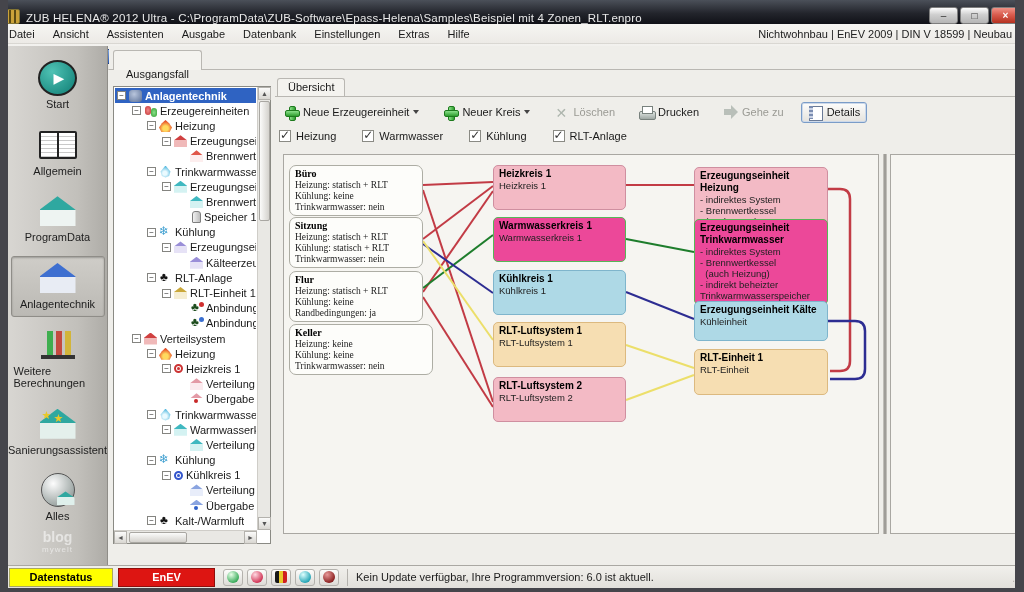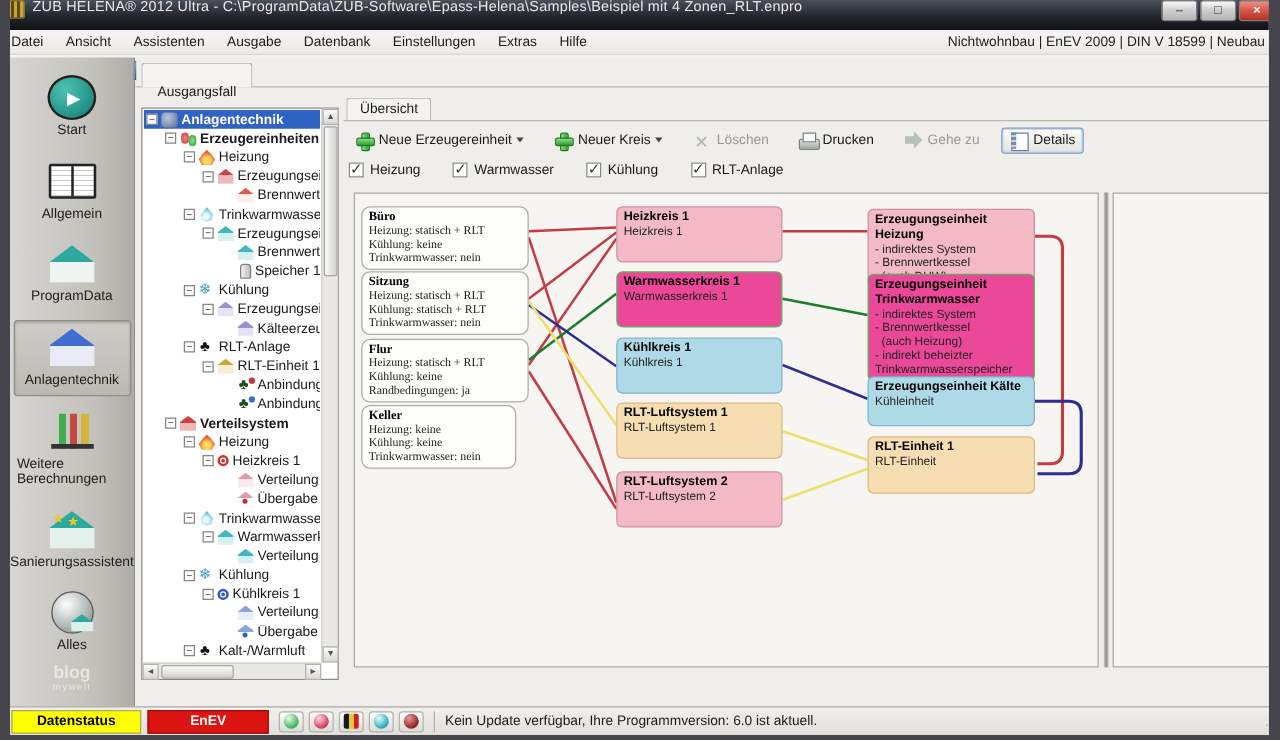--- a/index.html
+++ b/index.html
@@ -2,21 +2,21 @@
 <html><head>
 <meta charset="utf-8">
 <style>
   html,body{margin:0;padding:0;background:#9a9a9a;}
   *{box-sizing:border-box;}
   .frame{position:relative;width:1024px;height:592px;background:#efeeea;
          font-family:"Liberation Sans","DejaVu Sans",sans-serif;font-size:11px;color:#1a1a1a;
          border-left:8px solid #45454b;border-right:9px solid #45454b;border-bottom:4px solid #45454b;overflow:hidden;}
   
   .titlebar{position:absolute;left:-8px;top:0;width:1024px;height:24px;
-            background:linear-gradient(#4b5059,#23252c 55%,#101117);display:flex;align-items:flex-start;color:#e9e9e9;}
+            background:linear-gradient(#4b5059,#23252c 55%,#101117);display:flex;align-items:flex-end;color:#e9e9e9;}
   .appicon{width:15px;height:15px;margin:0 6px 0 5px;border-radius:2px;
            background:repeating-linear-gradient(90deg,#caa23a 0 3px,#5a4a14 3px 5px);border:1px solid #827433;}
   .title-text{font-size:11.5px;letter-spacing:.2px;white-space:nowrap;overflow:hidden;flex:1;}
   .winbtns{display:flex;gap:2px;margin-right:4px;}
   .wbtn{width:29px;height:17px;border:1px solid #7e7e7e;border-radius:3px;display:flex;align-items:center;justify-content:center;
         background:linear-gradient(#fdfdfd,#cfcfcf 45%,#b5b5b5);color:#333;font-size:10px;line-height:1;}
   .wbtn.close{background:linear-gradient(#f09286,#d95c4e 45%,#b5311f);color:#fff;font-weight:bold;}
   
   .menubar{position:absolute;left:-8px;top:24px;width:1024px;height:20px;background:linear-gradient(#f6f5f2,#eceae6);
            display:flex;align-items:center;border-bottom:1px solid #d9d7d2;}
@@ -86,21 +86,21 @@
   
   .main{position:absolute;left:101px;top:46px;width:914px;height:519px;background:#efeeea;}
   .ws-tabrow{position:absolute;left:0;top:2px;width:100%;height:22px;border-bottom:1px solid #b9b7b2;}
   .ws-tab{position:absolute;left:4px;top:2px;height:20px;padding:17px 12px 0;background:#f4f3ef;
           border:1px solid #b9b7b2;border-bottom:none;border-radius:3px 3px 0 0;}
   
   .treepanel{position:absolute;left:4px;top:40px;width:158px;height:458px;background:#fff;border:1px solid #8a8a84;}
   .tree{position:absolute;left:1px;top:1px;right:14px;bottom:14px;overflow:hidden;}
   .trow{display:flex;align-items:center;height:15.2px;white-space:nowrap;padding-left:2px;}
   .trow .lbl{margin-left:3px;overflow:hidden;text-overflow:clip;font-size:11px;}
-  .trow.bold .lbl{font-weight:bold;}
+  .trow.bold .lbl{font-weight:normal;}
   .trow.sel{background:#2f63c2;}
   .trow.sel .lbl{color:#fff;font-weight:bold;}
   .exp{flex:none;width:9px;height:9px;border:1px solid #848480;background:#fff;font-size:8px;line-height:7px;
        text-align:center;color:#333;margin-right:3px;}
   .exp::before{content:"−";}
   .ti{flex:none;width:13px;height:12px;position:relative;display:inline-block;}
   .ti.system{background:radial-gradient(circle at 40% 35%,#b9c6dd,#5a6f96);border-radius:3px;}
   .ti.units::before{content:"";position:absolute;left:1px;top:1px;width:6px;height:9px;background:radial-gradient(#f28a8a,#c03030);border-radius:3px;}
   .ti.units::after{content:"";position:absolute;right:0;bottom:0;width:6px;height:9px;background:radial-gradient(#8ae28a,#2f9a2f);border-radius:3px;}
   .ti.flame{background:radial-gradient(circle at 50% 70%,#ffd95e 25%,#e8542a 65%,#c22c12);
@@ -575,21 +575,21 @@
             <div>Heizung: statisch + RLT</div>
             <div>Kühlung: statisch + RLT</div>
             <div>Trinkwarmwasser: nein</div>
           </div>
           <div class="dbox st-plain" style="left: 5px; top: 116px; width: 134px; min-height: 47px;">
             <div class="bt">Flur</div>
             <div>Heizung: statisch + RLT</div>
             <div>Kühlung: keine</div>
             <div>Randbedingungen: ja</div>
           </div>
-          <div class="dbox st-plain" style="left: 5px; top: 169px; width: 124px; min-height: 47px;">
+          <div class="dbox st-plain" style="left: 5px; top: 169px; width: 144px; min-height: 47px;">
             <div class="bt">Keller</div>
             <div>Heizung: keine</div>
             <div>Kühlung: keine</div>
             <div>Trinkwarmwasser: nein</div>
           </div>
           <div class="dbox st-pink" style="left: 209px; top: 10px; width: 133px; min-height: 45px;">
             <div class="bt">Heizkreis 1</div>
             <div>Heizkreis 1</div>
           </div>
           <div class="dbox st-green" style="left: 209px; top: 62px; width: 133px; min-height: 45px;">

